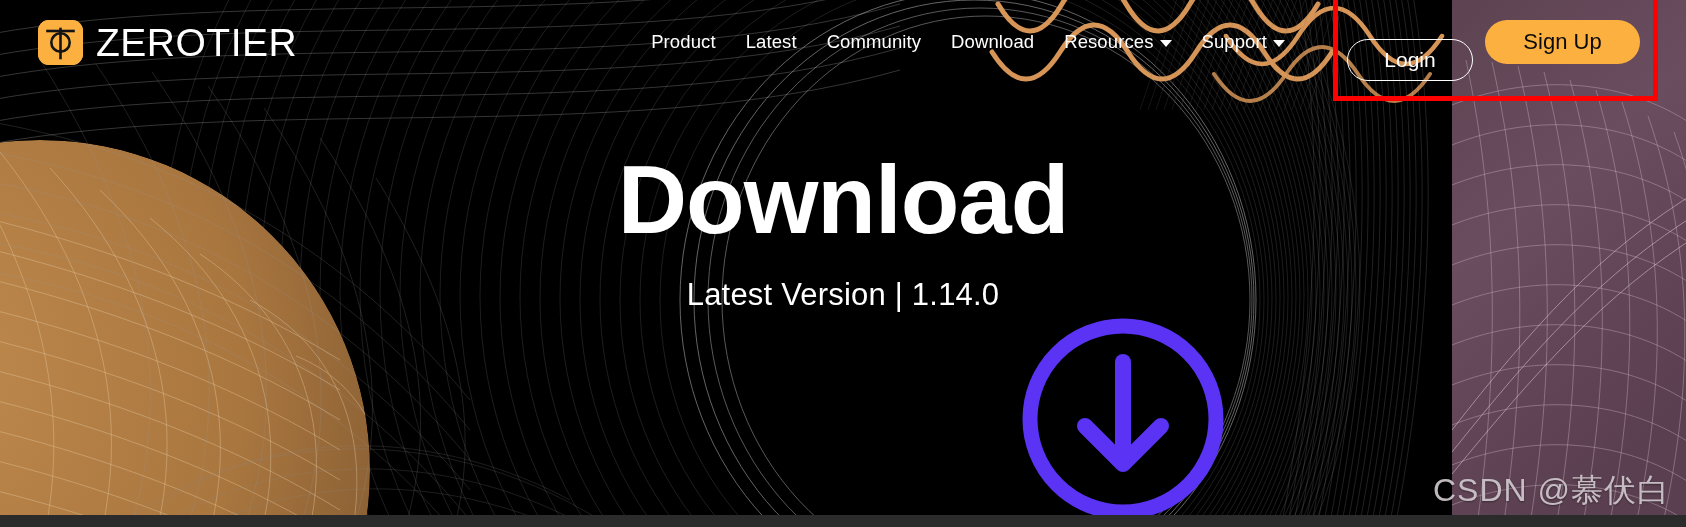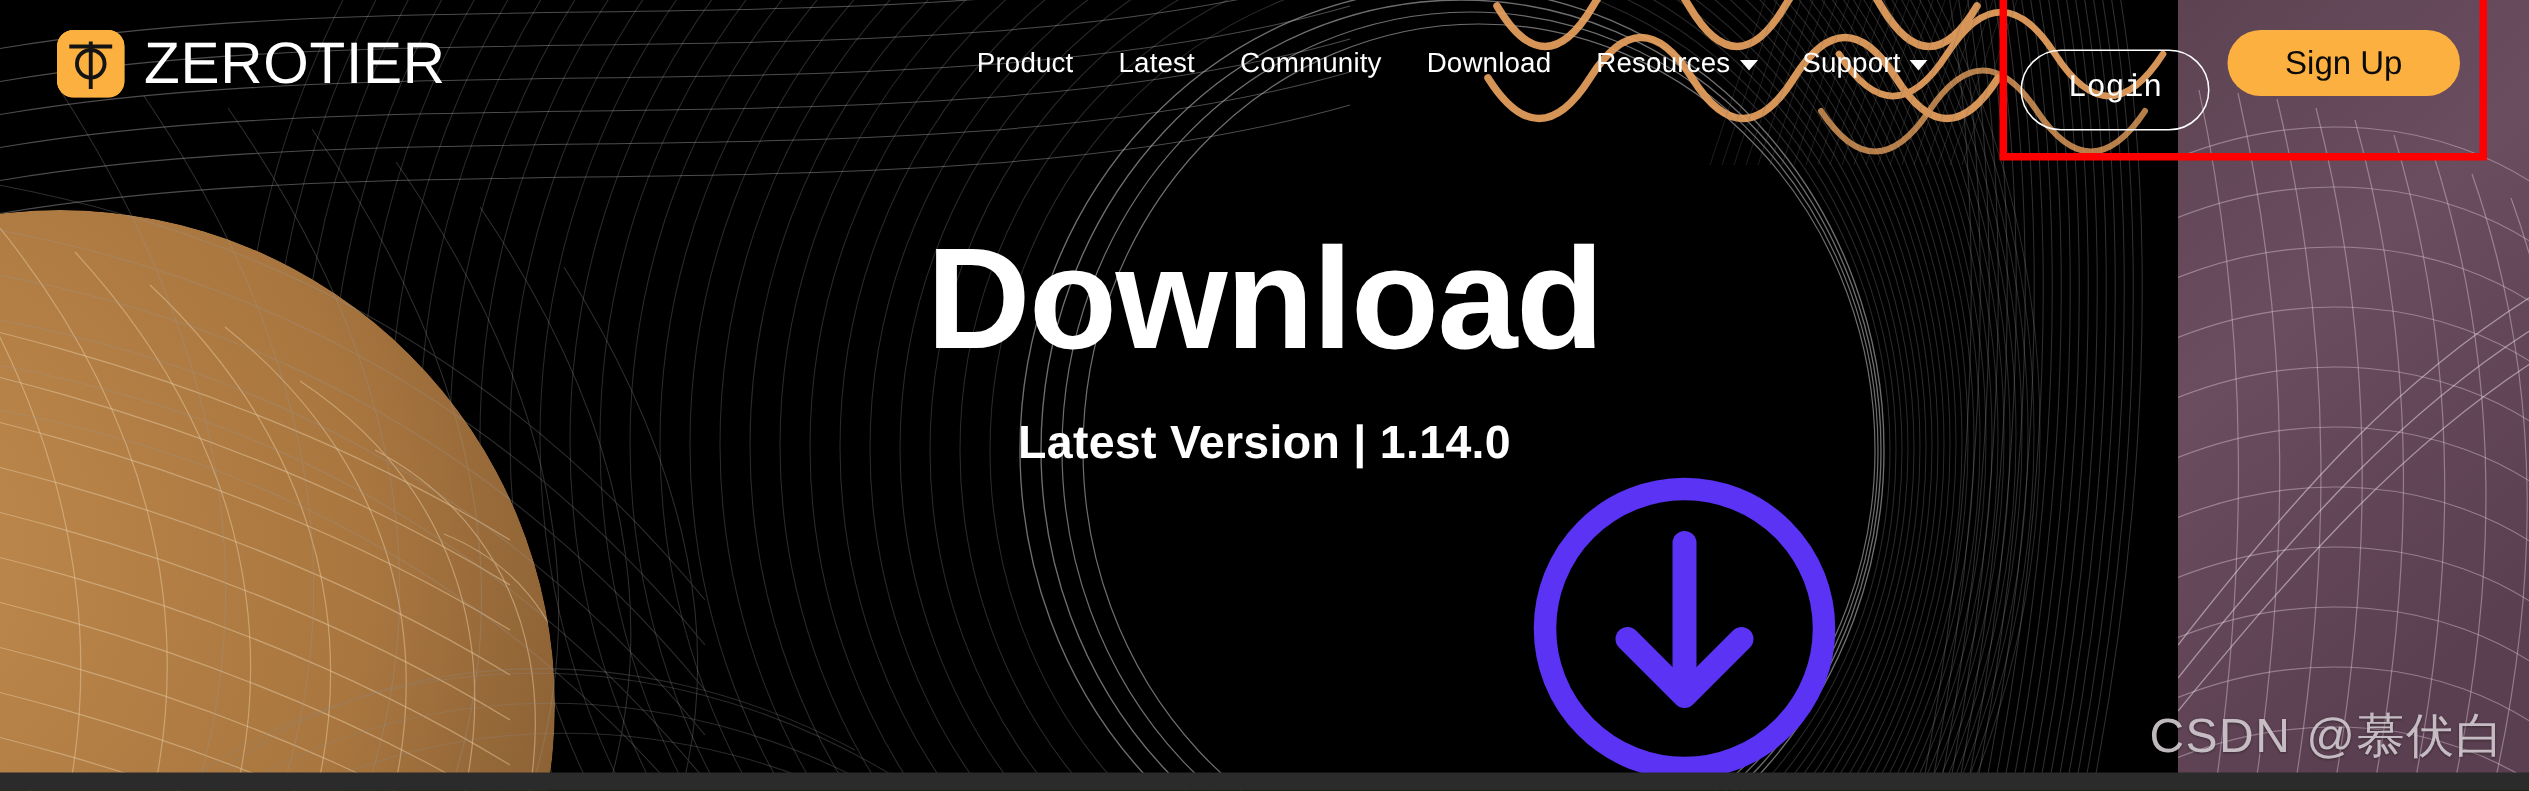--- a/index.html
+++ b/index.html
@@ -93,27 +93,27 @@
   .annot-box {
     position:absolute;
     inset:0;
     border:5px solid #ff0000;
     pointer-events:none;
     z-index:6;
   }
   .btn-login {
     position:relative; z-index:5;
     min-width:126px;
-    height:54px;
+    height:42px;
     border-radius:27px;
     border:1.5px solid #ffffff;
     background:transparent;
     color:#ffffff;
     font-size:21px;
-    font-family:Liberation Mono, monospace;
+    font-family:Liberation Sans, sans-serif;
     display:flex; align-items:center; justify-content:center;
     cursor:pointer;
     padding:0 22px;
     margin-top:35px;
   }
   .btn-signup {
     position:relative; z-index:5;
     min-width:155px;
     height:44px;
     border-radius:29px;
@@ -143,21 +143,21 @@
     font-size:96px;
     font-weight:700;
     letter-spacing:-1px;
     line-height:1.05;
     font-family:"Liberation Sans", sans-serif;
   }
   .hero-sub {
     margin-top:26px;
     color:#ffffff;
     font-size:31px;
-    font-weight:700;
+    font-weight:400;
     letter-spacing:0.2px;
     font-family:"Liberation Sans", sans-serif;
   }
 
   
   .dl-icon {
     position:absolute;
     left:1014px;
     top:310px;
     width:218px;

